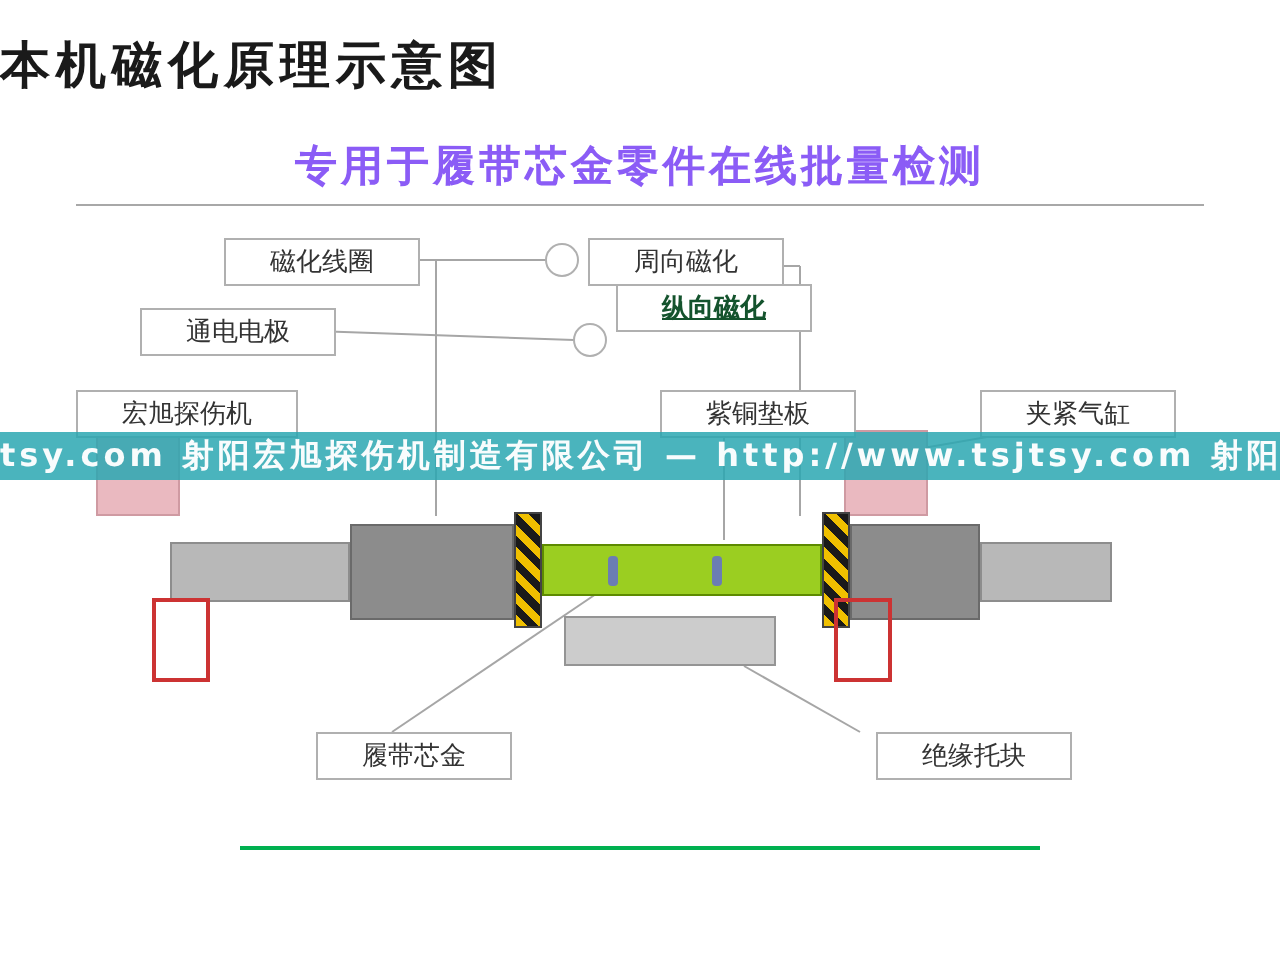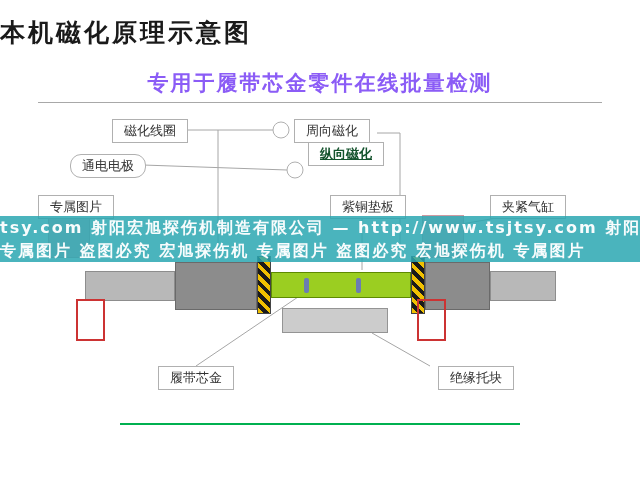--- a/index.html
+++ b/index.html
@@ -18,25 +18,25 @@
   }
   .hr-top{position:absolute;top:102px;left:38px;width:564px;height:1px;background:#a8a8a8;z-index:1;}
   .hr-bottom{position:absolute;top:423px;left:120px;width:400px;height:2px;background:#00b050;z-index:3;}
 
   
   .connectors{position:absolute;top:0;left:0;z-index:1;}
 
   
   .lbl{
     position:absolute;background:#fff;border:1px solid #b0b0b0;
-    padding:2px 11px;font-size:13px;color:#333;white-space:nowrap;z-index:3;
+    padding:2px 22px;font-size:13px;color:#333;white-space:nowrap;z-index:3;
   }
   .lbl-coil{left:112px;top:119px;}
   .lbl-circ{left:294px;top:119px;}
-  .lbl-electrode{left:70px;top:154px;border-radius:11px;}
+  .lbl-electrode{left:70px;top:154px;}
   .lbl-long{left:308px;top:142px;color:#14532d;font-weight:700;text-decoration:underline;}
   .lbl-pos-cyl{left:38px;top:195px;}
   .lbl-copper{left:330px;top:195px;}
   .lbl-clamp-cyl{left:490px;top:195px;}
   .lbl-track{left:158px;top:366px;}
   .lbl-insul{left:394px;top:366px;margin-left:44px;}
 
   
   .part{position:absolute;box-sizing:border-box;z-index:2;}
   .rod-left{left:85px;top:271px;width:90px;height:30px;background:#b8b8b8;border:1px solid #8d8d8d;}
@@ -108,24 +108,23 @@
   <div class="part electrode-right"></div>
   <div class="part rod-right"></div>
   <div class="part insulator"></div>
   <div class="part redbox redbox-left"></div>
   <div class="part redbox redbox-right"></div>
 
   <div class="lbl lbl-coil">磁化线圈</div>
   <div class="lbl lbl-circ">周向磁化</div>
   <div class="lbl lbl-electrode">通电电极</div>
   <div class="lbl lbl-long">纵向磁化</div>
-  <div class="lbl lbl-pos-cyl">专属图片</div>
+  <div class="lbl lbl-pos-cyl">宏旭探伤机</div>
   <div class="lbl lbl-copper">紫铜垫板</div>
   <div class="lbl lbl-clamp-cyl">夹紧气缸</div>
   <div class="lbl lbl-track">履带芯金</div>
   <div class="lbl lbl-insul">绝缘托块</div>
 
   <div class="wm wm1">tsy.com 射阳宏旭探伤机制造有限公司 — http://www.tsjtsy.com 射阳</div>
-  <div class="wm wm2">专属图片 盗图必究 宏旭探伤机 专属图片 盗图必究 宏旭探伤机 专属图片</div>
 
   <div class="hr-bottom"></div>
 
 </div>
 
 </body></html>

